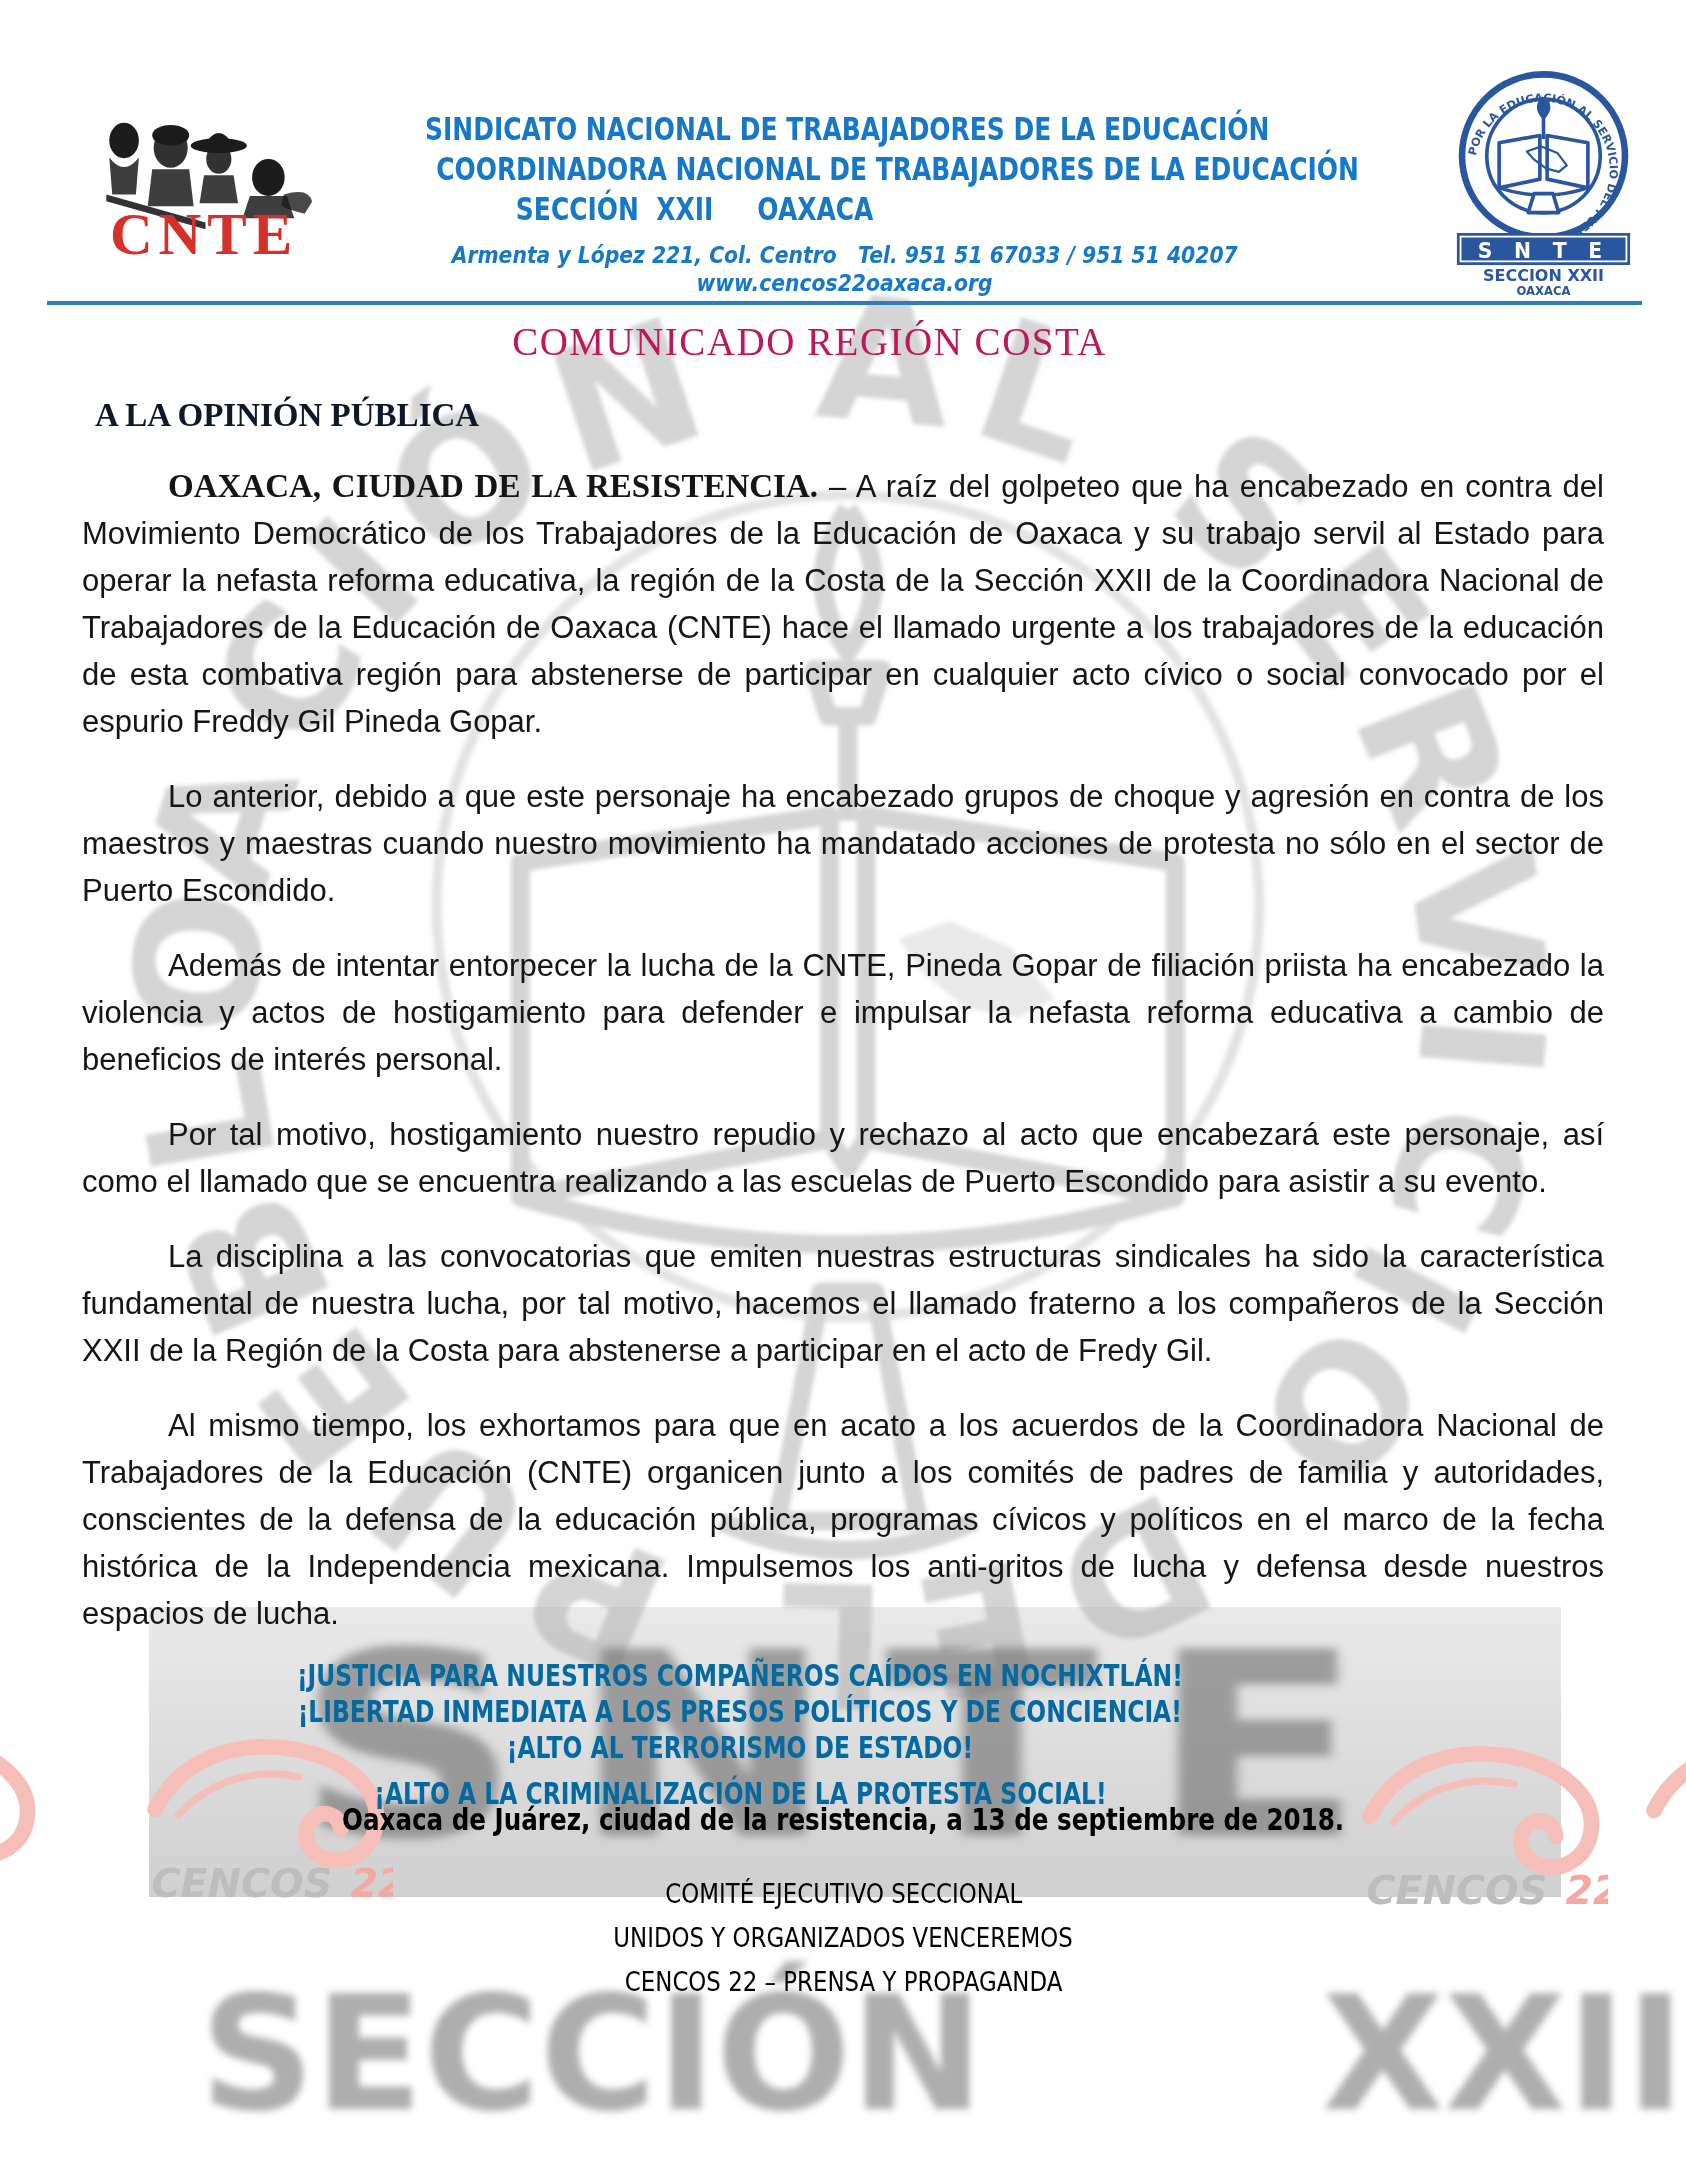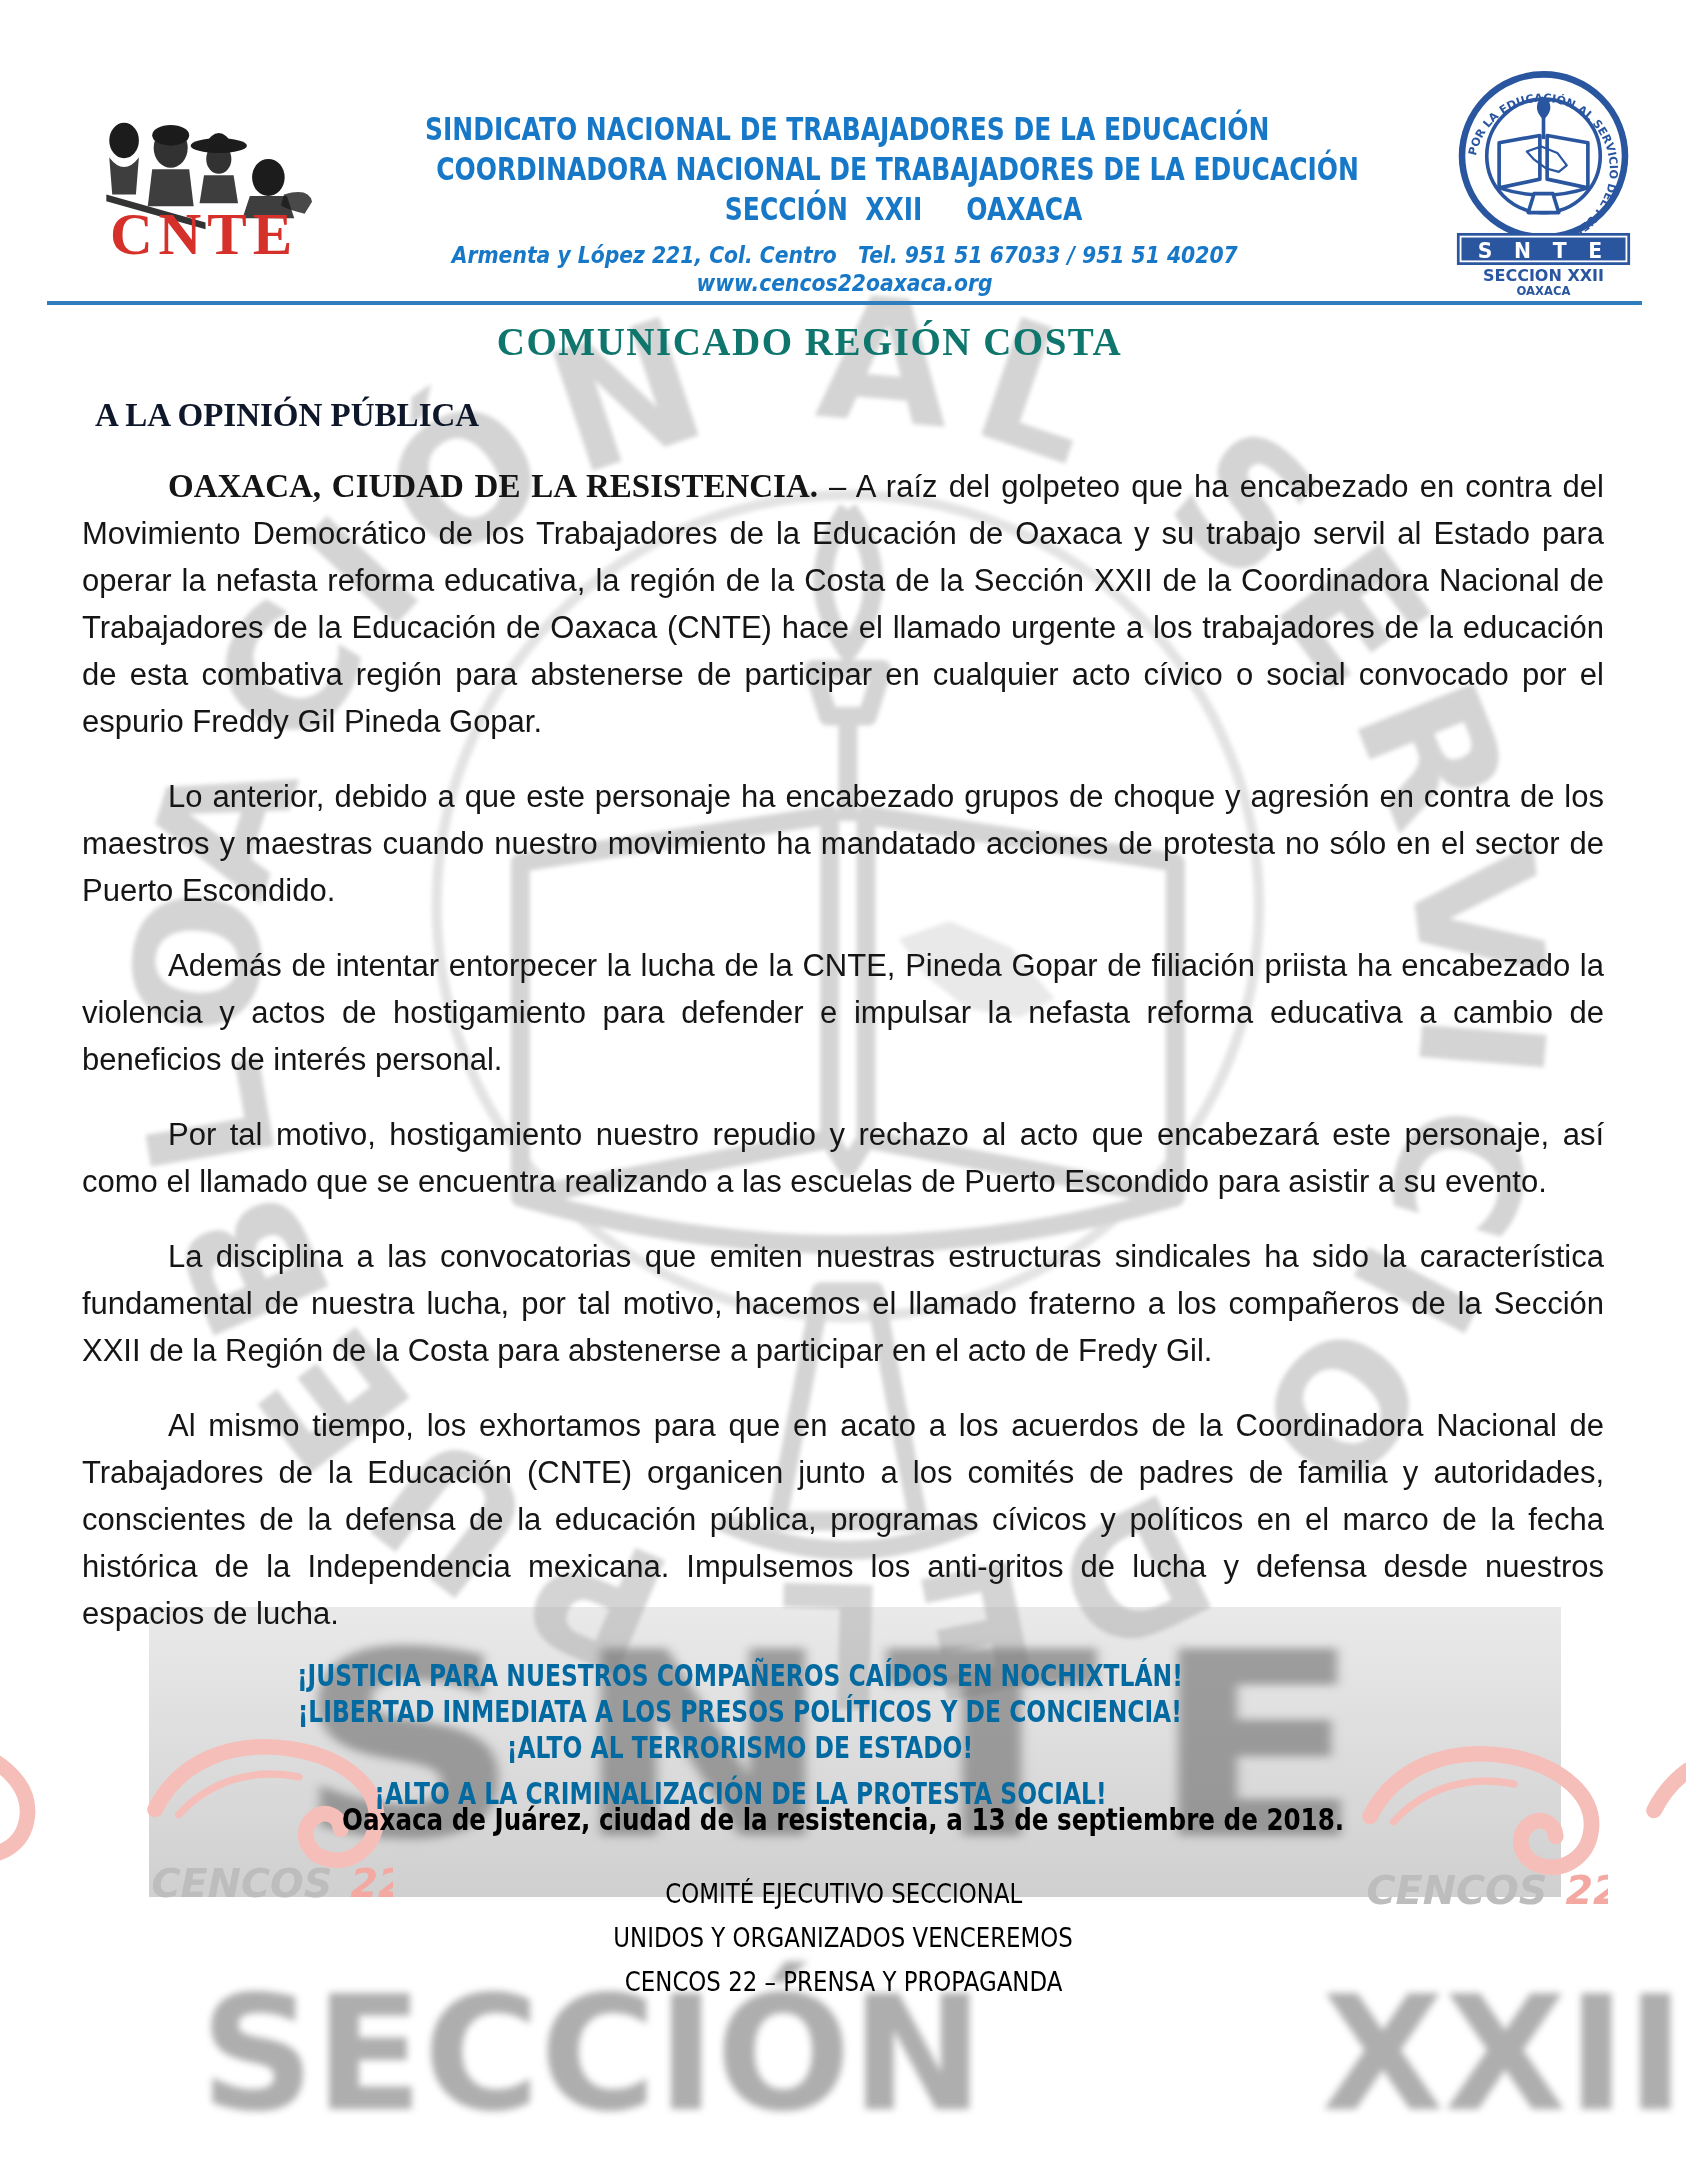--- a/index.html
+++ b/index.html
@@ -31,30 +31,30 @@
   
   #cnte-logo{left:93px;top:106px;width:222px;height:154px;z-index:2;}
   #cnte-logo svg{width:100%;height:100%;display:block;}
   #snte-logo{left:1452px;top:70px;width:183px;height:227px;z-index:2;}
   #snte-logo svg{width:100%;height:100%;display:block;}
 
   #header-text{left:306px;top:109px;width:1077px;text-align:center;color:#1878c8;z-index:2;}
   .org-line{height:40px;line-height:40px;font-family:"DejaVu Sans",sans-serif;font-weight:bold;font-size:32px;}
   .cond{display:inline-block;white-space:pre;transform-origin:50% 50%;}
   .org-line .cond{transform:scaleX(.78);}
-  #line3{display:flex;justify-content:center;padding:0 76px 0 182px;}
+  #line3{display:flex;justify-content:flex-start;padding:0 76px 0 182px;}
   #address{margin-top:11.6px;height:28px;line-height:28px;font-family:"DejaVu Sans",sans-serif;font-weight:bold;font-style:italic;font-size:22.6px;}
   #address .cond,#website .cond{transform:scaleX(.9);}
   #website{height:28px;line-height:28px;font-family:"DejaVu Sans",sans-serif;font-weight:bold;font-style:italic;font-size:22.6px;}
 
   #separator{left:47px;top:301px;width:1595px;height:3.6px;background:#2f7dbd;z-index:2;}
 
   
   #title{left:0;top:319px;width:1619px;text-align:center;font-family:"Liberation Serif",serif;
-    font-weight:bold;font-size:39px;letter-spacing:1.5px;color:#0f766e;z-index:2;}
+    font-weight:normal;font-size:39px;letter-spacing:1.5px;color:#be185d;z-index:2;}
   #salutation{left:95px;top:397px;font-family:"Liberation Serif",serif;font-weight:bold;font-size:33px;color:#0f172a;z-index:2;}
   #body-text{left:82px;top:463px;width:1522px;font-size:31px;line-height:47px;text-align:justify;z-index:2;}
   #body-text p{margin:0 0 28px 0;text-indent:86px;}
   #body-text .lead{font-family:"Liberation Serif",serif;font-weight:bold;font-size:33px;}
 
   
   #slogans{left:0;top:1658px;width:1480px;text-align:center;color:#0369a1;z-index:2;
     font-family:"DejaVu Sans",sans-serif;font-weight:bold;font-size:30px;line-height:36px;}
   #slogans .cond{transform:scaleX(.78);}
   #slogans .slogan-line:last-child{margin-top:10.2px;}

